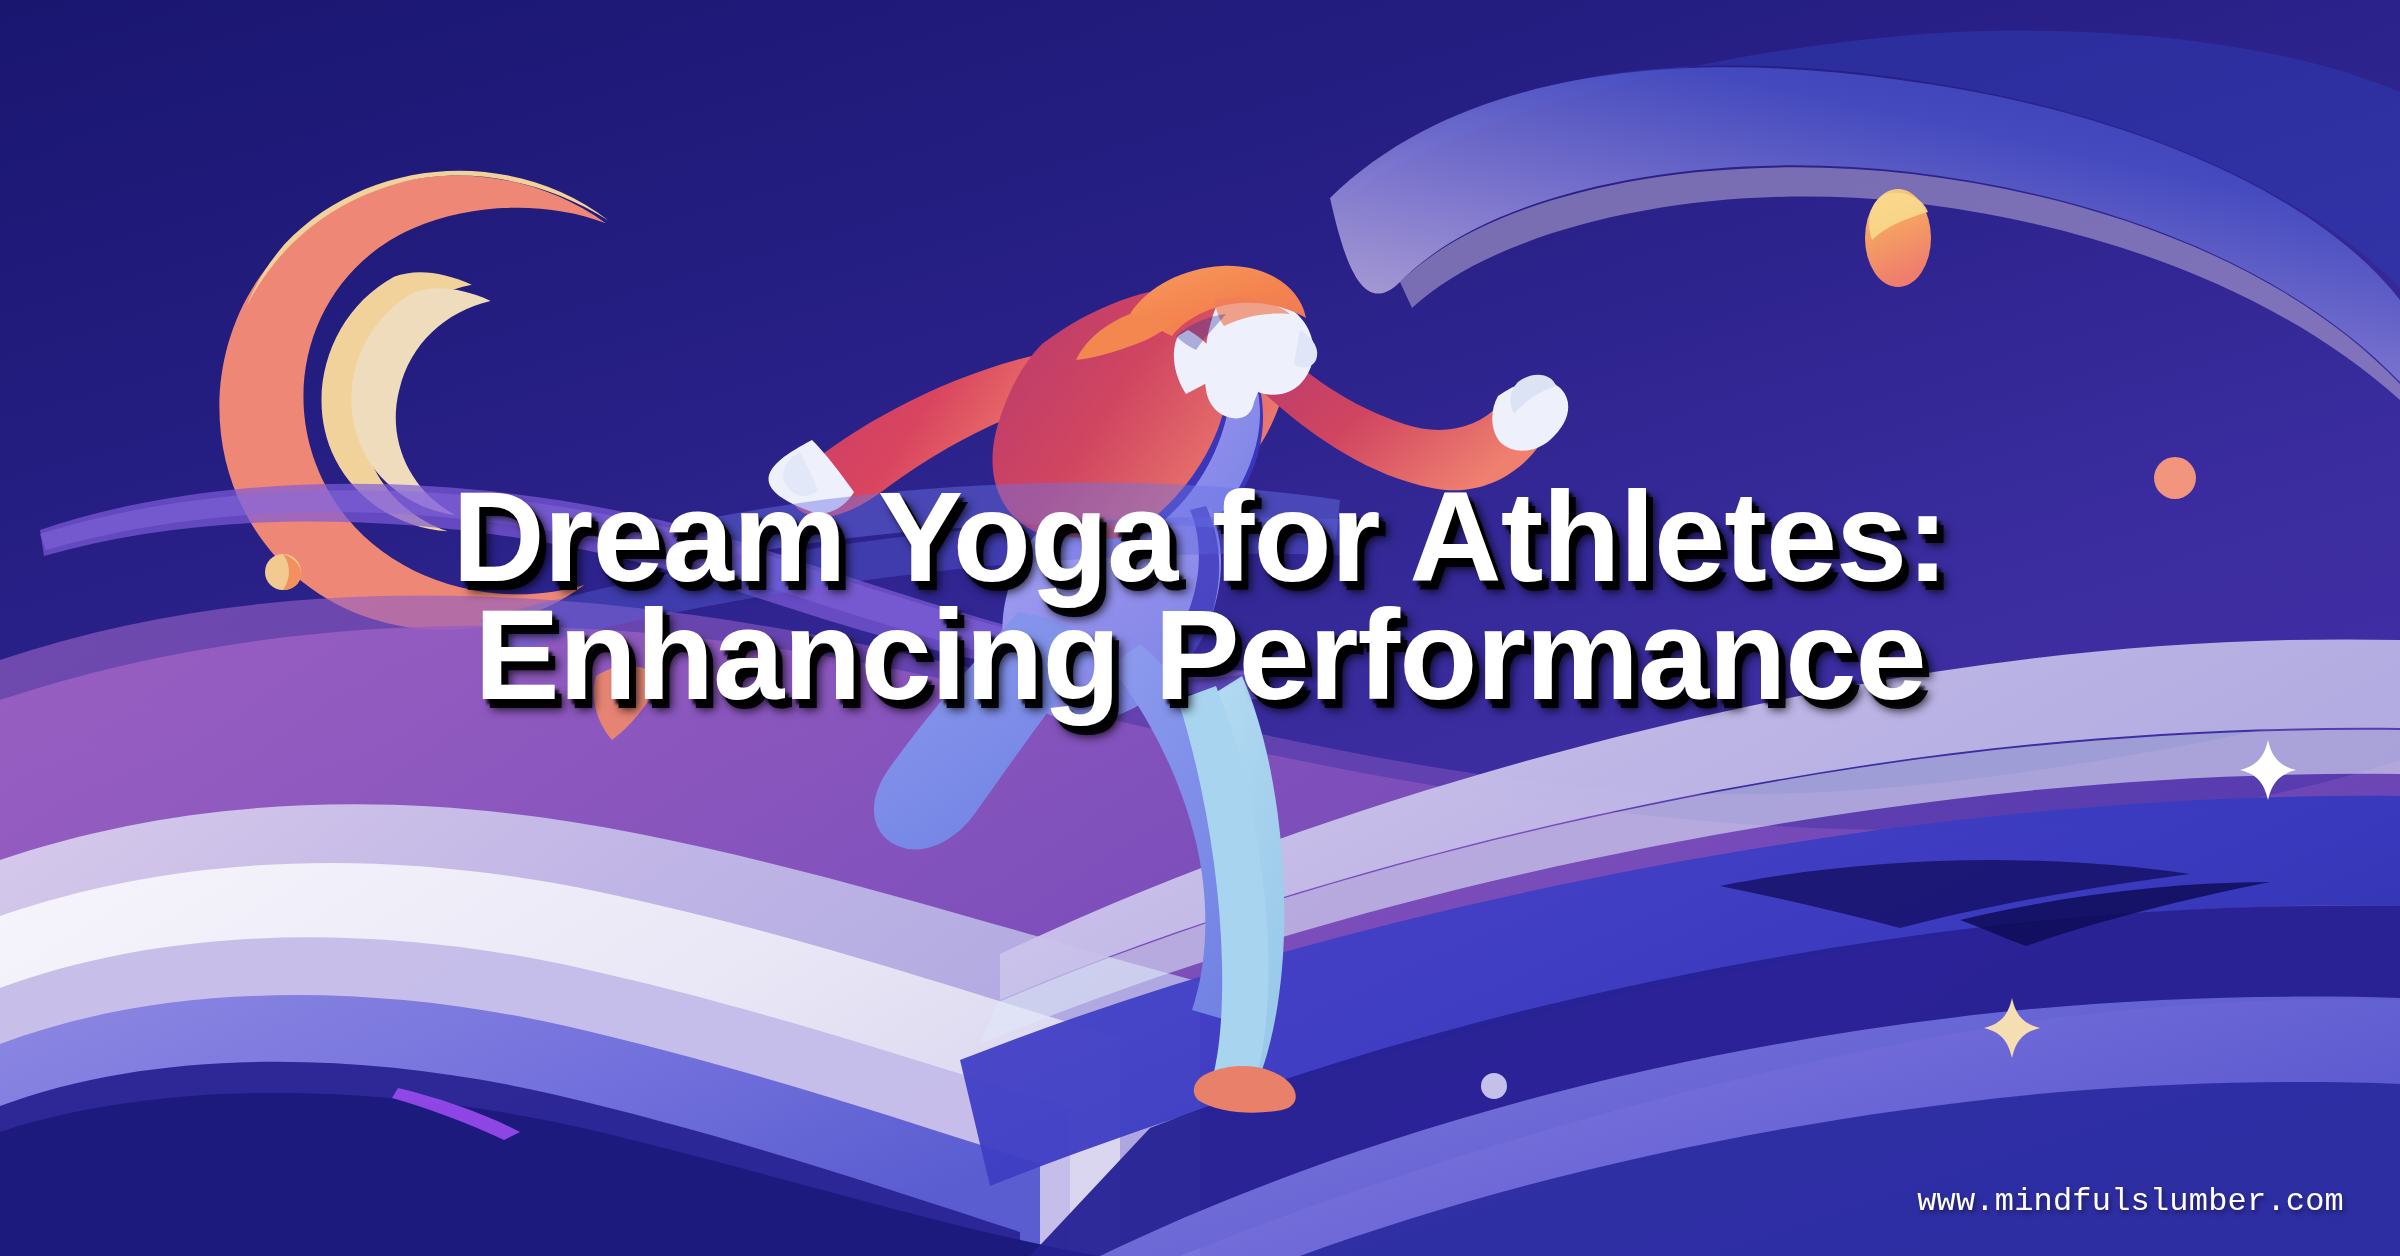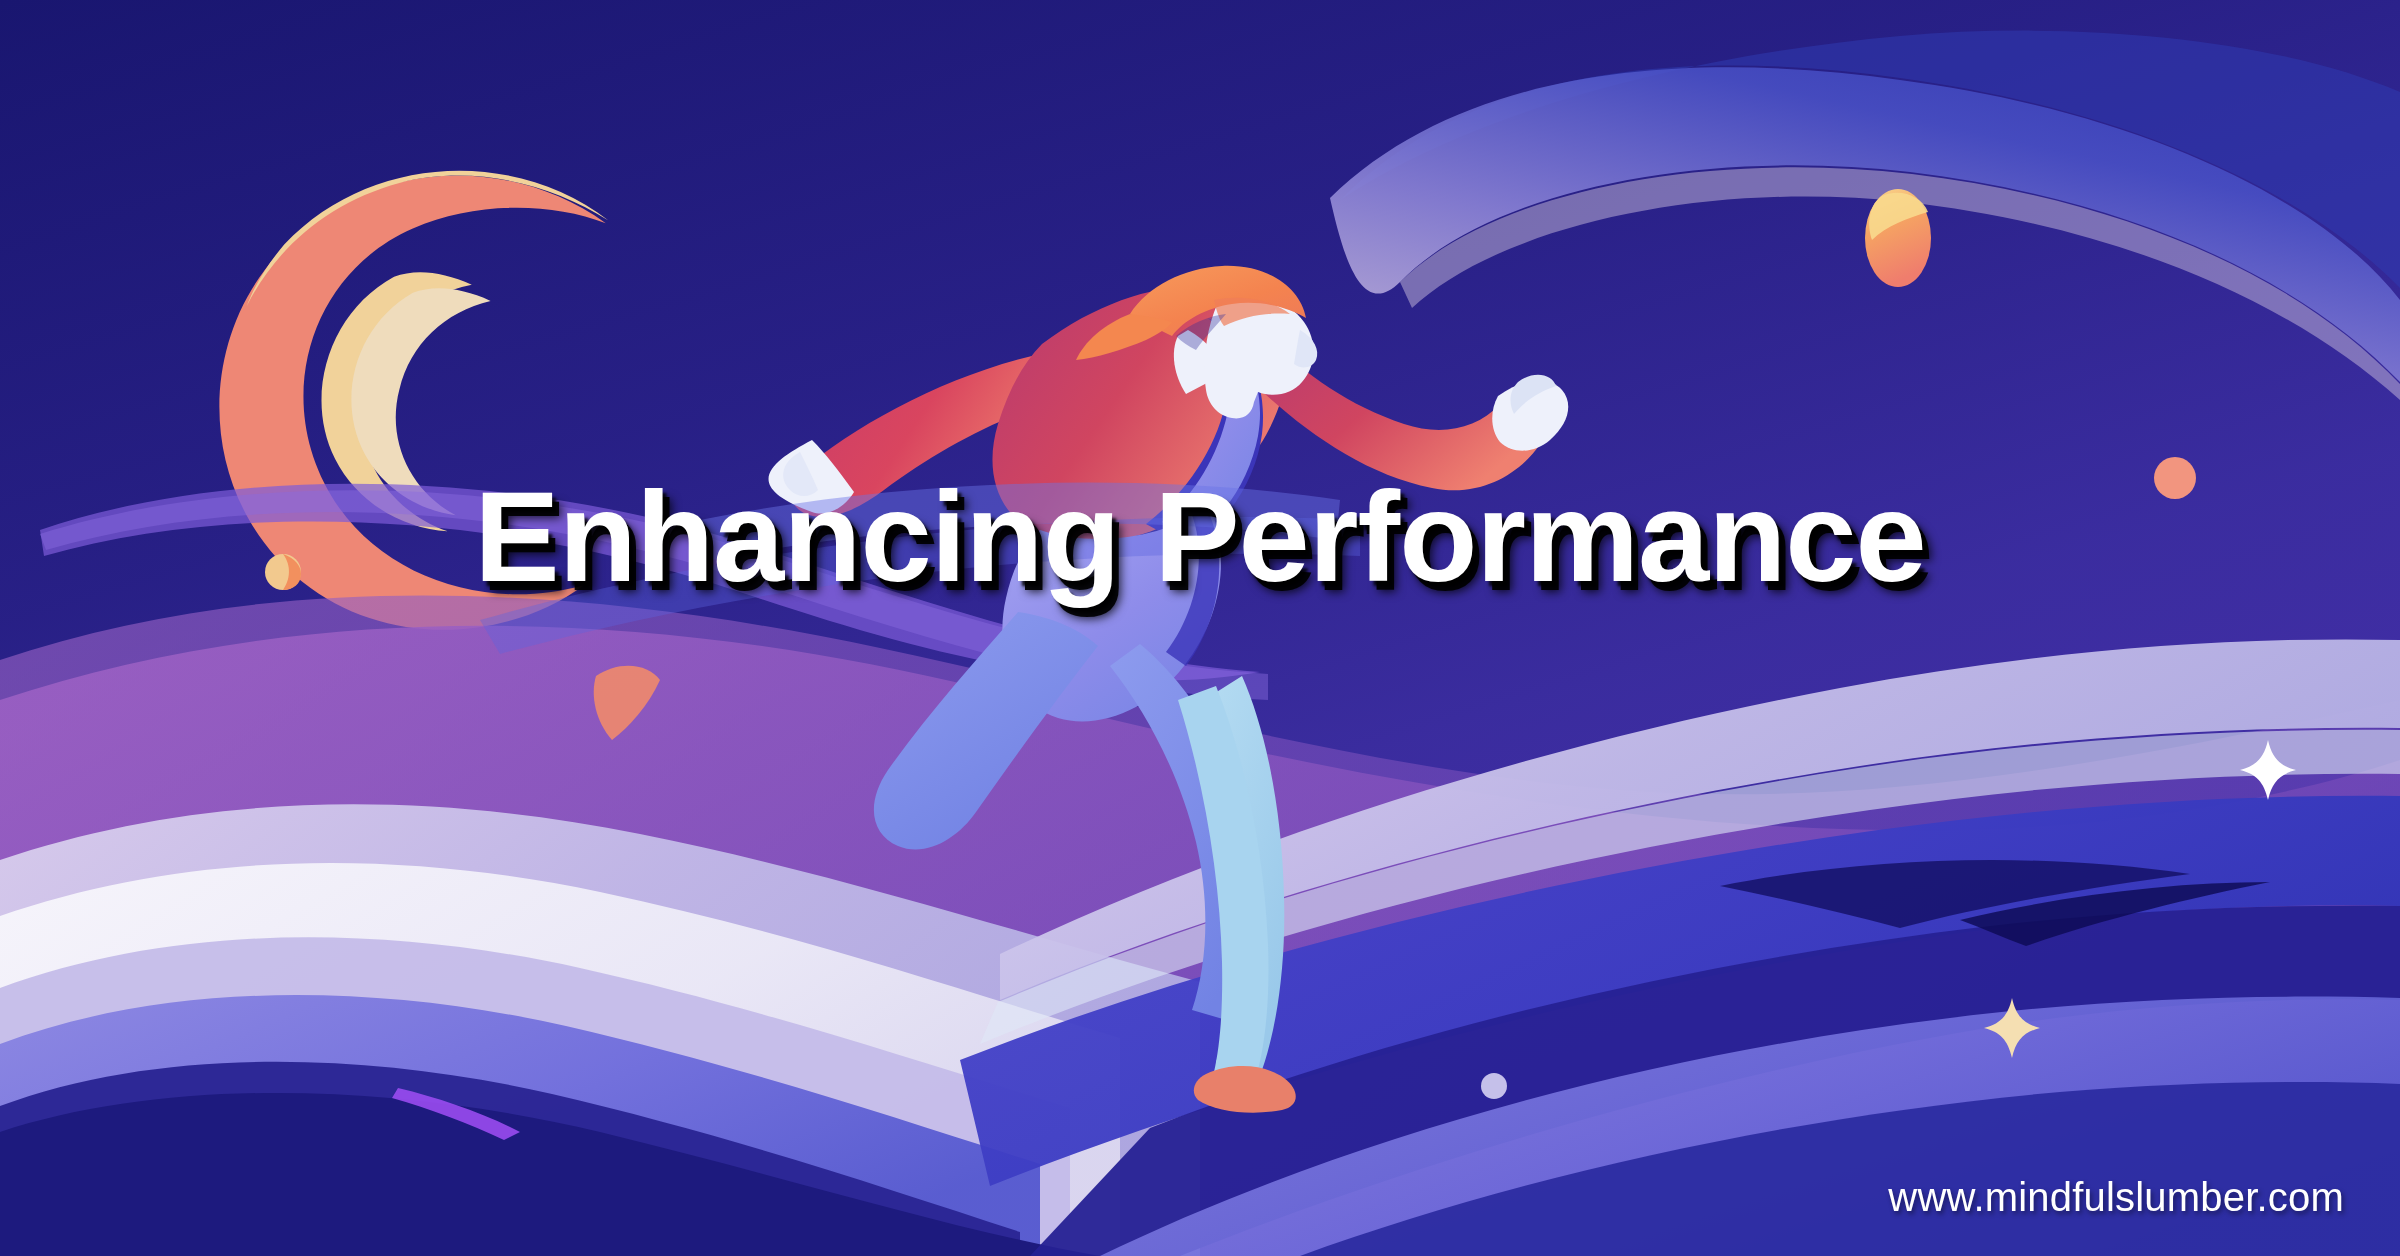--- a/index.html
+++ b/index.html
@@ -56,23 +56,23 @@
        4px 5px 3px rgba(0,0,0,0.85);
   }
   #url-layer {
     position: absolute;
     right: 56px;
     bottom: 36px;
     pointer-events: none;
   }
   #site-url {
     color: #ffffff;
-    font-family: Liberation Sans, sans-serif;
+    font-family: Liberation Mono, monospace;
     font-weight: normal;
-    font-size: 40px;
+    font-size: 32px;
     letter-spacing: 0.2px;
     text-shadow: 2px 3px 5px rgba(0,0,0,0.45);
   }
 </style>
 </head>
 <body>
 
 <div id="banner">
 
   <svg id="artboard" viewBox="0 0 2400 1256" preserveAspectRatio="none">
@@ -323,20 +323,21 @@
     <circle cx="1494" cy="1086" r="13" fill="#c5c0ea"></circle>
 
     <path d="M2268 740 C2272 758 2280 766 2296 770 C2280 774 2272 782 2268 800
              C2264 782 2256 774 2240 770 C2256 766 2264 758 2268 740 Z" fill="#ffffff"></path>
     <path d="M2012 998 C2016 1016 2024 1024 2040 1028 C2024 1032 2016 1040 2012 1058
              C2008 1040 2000 1032 1984 1028 C2000 1024 2008 1016 2012 998 Z" fill="#f5dfb2"></path>
   </svg>
 
   <div id="title-layer">
     <div id="title-block">
+      <span class="title-line">Dream Yoga for Athletes:</span>
       <span class="title-line">Enhancing Performance</span>
     </div>
   </div>
 
   <div id="url-layer">
     <span id="site-url">www.mindfulslumber.com</span>
   </div>
 
 </div>
 

